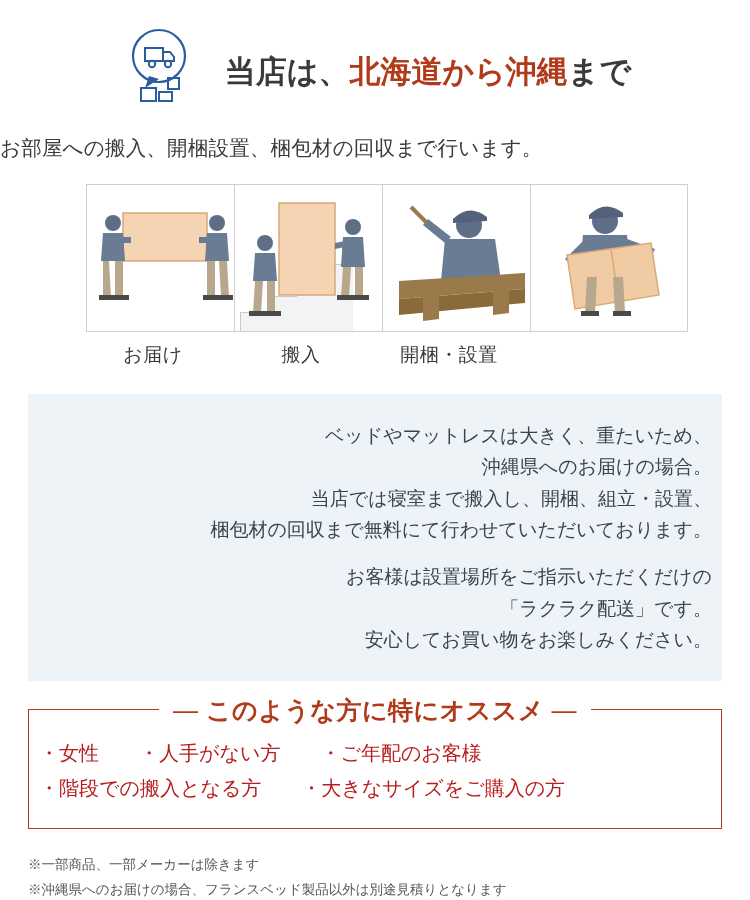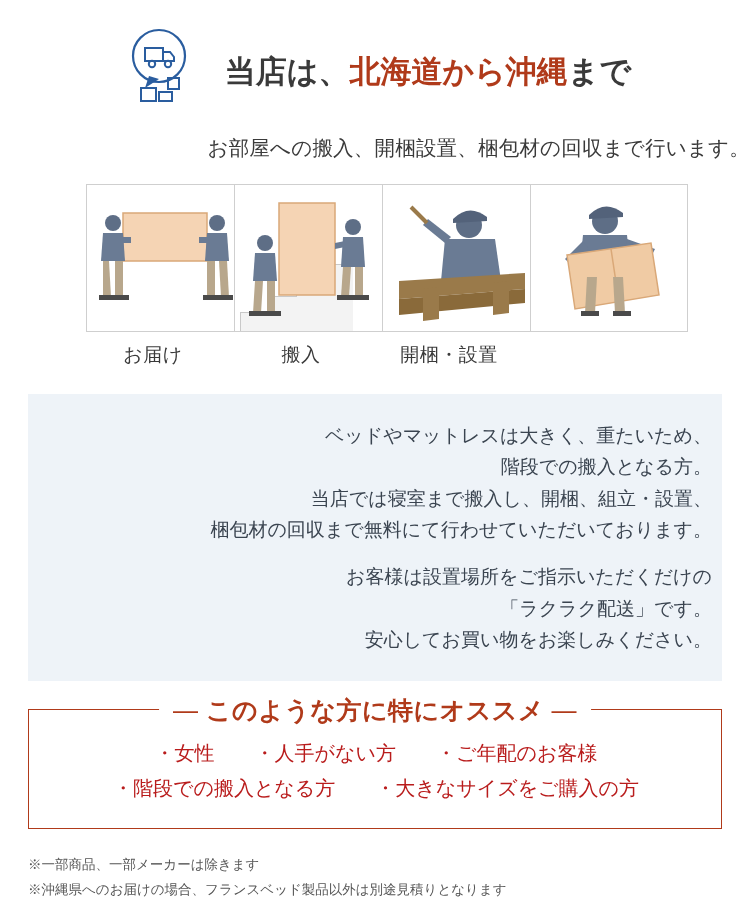--- a/index.html
+++ b/index.html
@@ -54,21 +54,21 @@
   }
   .headline-line2 {
     font-size: 35px;
     font-weight: bold;
     color: #b03a1a;
     line-height: 1.12;
     white-space: nowrap;
   }
 
   .subhead {
-    text-align: right;
+    text-align: left;
     font-size: 20.5px;
     color: #3a3a3a;
     margin-top: 16px;
     letter-spacing: 0.2px;
   }
 
   
   .steps {
     display: flex;
     justify-content: center;
@@ -108,21 +108,21 @@
   .desc-panel .gap {
     height: 16px;
   }
 
   
   .rec-wrap {
     margin: 28px 28px 0 28px;
     border: 1px solid #b03a1a;
     position: relative;
     padding: 26px 8px 22px 10px;
-    text-align: center;
+    text-align: left;
   }
   .rec-title {
     position: absolute;
     top: -16px;
     left: 50%;
     transform: translateX(-50%);
     background: #ffffff;
     padding: 0 14px;
     font-size: 25px;
     font-weight: bold;
@@ -279,21 +279,21 @@
           <rect x="50" y="126" width="18" height="5" fill="#4a4a4a"></rect>
           <rect x="82" y="126" width="18" height="5" fill="#4a4a4a"></rect>
         </svg>
       </div>
     </div>
 
   </div>
 
   <div class="desc-panel">
     <div>ベッドやマットレスは大きく、重たいため、</div>
-    <div>階段での搬入となる方。</div>
+    <div>沖縄県へのお届けの場合。</div>
     <div>当店では寝室まで搬入し、開梱、組立・設置、</div>
     <div>梱包材の回収まで無料にて行わせていただいております。</div>
     <div class="gap"></div>
     <div>お客様は設置場所をご指示いただくだけの</div>
     <div>「ラクラク配送」です。</div>
     <div>安心してお買い物をお楽しみください。</div>
   </div>
 
   <div class="rec-wrap">
     <div class="rec-title">

